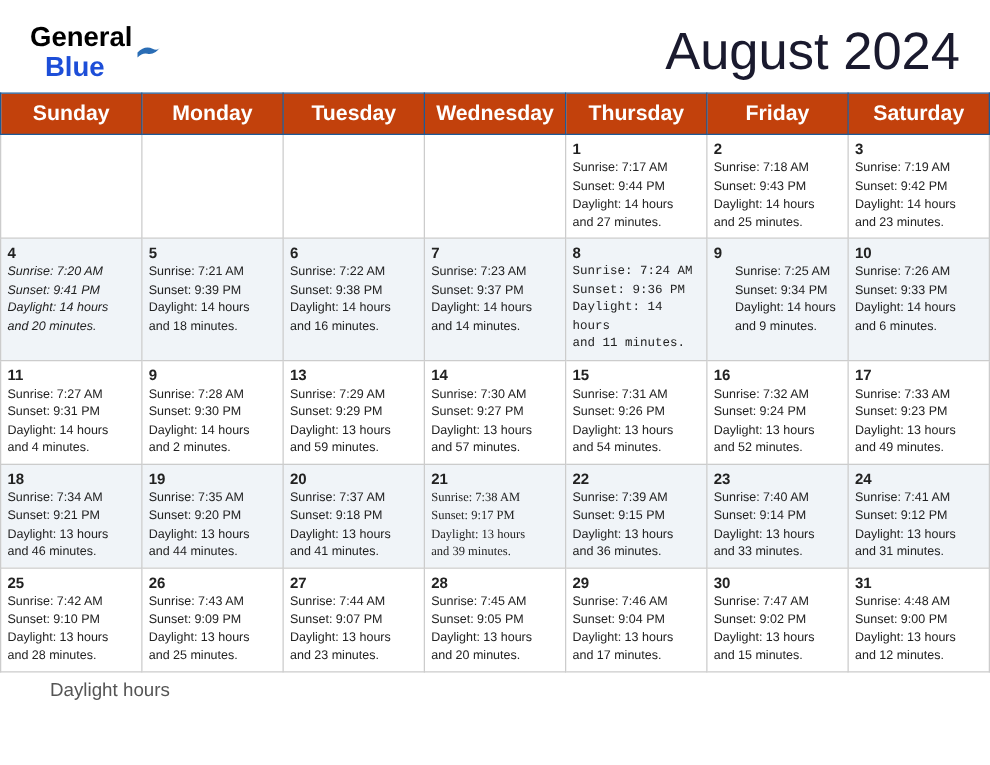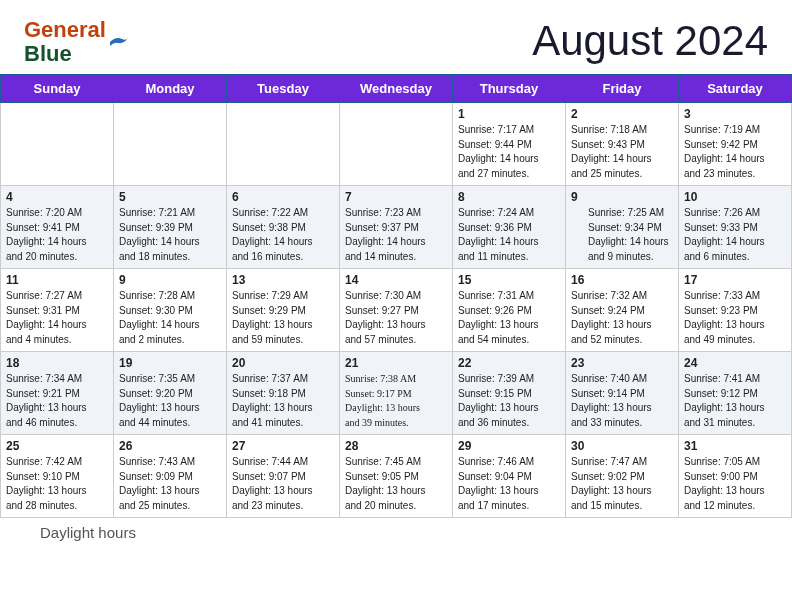--- a/index.html
+++ b/index.html
@@ -20,43 +20,43 @@
       display: flex;
       flex-direction: column;
       align-items: flex-start;
     }
     .logo-text {
       font-size: 22px;
       font-weight: bold;
       color: #1a1a2e;
       line-height: 1.1;
     }
-    .logo-text span { color: #c2410c; }
+    .logo-text span { color: #000000; }
     .title-section {
       text-align: right;
     }
     .month-title {
       font-size: 42px;
       font-weight: normal;
       color: #1a1a2e;
       line-height: 1.1;
     }
     .location {
       font-size: 16px;
       color: #333;
     }
     table {
       width: 100%;
       border-collapse: collapse;
       table-layout: fixed;
     }
     thead th {
-      background: #6d28d9;
+      background: #c2410c;
       color: #fff;
-      font-size: 13px;
+      font-size: 17px;
       font-weight: bold;
       padding: 6px 4px;
       text-align: center;
       border: 1px solid #1d5a96;
     }
     tbody td {
       vertical-align: top;
       border: 1px solid #ccc;
       padding: 4px 5px;
       font-size: 10.5px;
@@ -89,21 +89,21 @@
       color: #555;
     }
   </style>
 </head>
 <body>
 
 <div class="header">
   <div class="logo">
     <div style="display:flex; align-items:flex-end;">
       <span class="logo-text">
-        <span>General</span><br><span style="color:#14532d;">Blue</span>
+        <span>General</span><br><span style="color:#1d4ed8;margin-left:12px;">Blue</span>
       </span>
       <svg style="margin-left:2px; margin-bottom:14px;" width="22" height="18" viewBox="0 0 22 18">
         <path d="M2,8 Q8,2 14,5 Q18,7 20,4 Q16,10 10,9 Q6,8 2,12 Z" fill="#2a6db5"></path>
       </svg>
     </div>
   </div>
   <div class="title-section">
     <div class="month-title">August 2024</div>
   </div>
 </div>
@@ -144,21 +144,21 @@
           <span class="day-num">3</span>
           <div class="day-info" style="white-space: pre-line;">Sunrise: 7:19 AM
 Sunset: 9:42 PM
 Daylight: 14 hours
 and 23 minutes.</div>
         </td>
       </tr>
       <tr>
         <td>
           <span class="day-num">4</span>
-          <div class="day-info" style="white-space: pre-line;">Sunrise: 7:20 AM
+          <div class="day-info" style="white-space: pre-line; font-style: italic;">Sunrise: 7:20 AM
 Sunset: 9:41 PM
 Daylight: 14 hours
 and 20 minutes.</div>
         </td>
         <td>
           <span class="day-num">5</span>
           <div class="day-info" style="white-space: pre-line;">Sunrise: 7:21 AM
 Sunset: 9:39 PM
 Daylight: 14 hours
 and 18 minutes.</div>
@@ -172,21 +172,21 @@
         </td>
         <td>
           <span class="day-num">7</span>
           <div class="day-info" style="white-space: pre-line;">Sunrise: 7:23 AM
 Sunset: 9:37 PM
 Daylight: 14 hours
 and 14 minutes.</div>
         </td>
         <td>
           <span class="day-num">8</span>
-          <div class="day-info" style="white-space: pre-line;">Sunrise: 7:24 AM
+          <div class="day-info" style="white-space: pre-line; font-family: Liberation Mono, monospace;">Sunrise: 7:24 AM
 Sunset: 9:36 PM
 Daylight: 14 hours
 and 11 minutes.</div>
         </td>
         <td>
           <span class="day-num">9</span>
           <div class="day-info" style="white-space: pre-line; margin-left: 17px;">Sunrise: 7:25 AM
 Sunset: 9:34 PM
 Daylight: 14 hours
 and 9 minutes.</div>
@@ -339,21 +339,21 @@
         </td>
         <td>
           <span class="day-num">30</span>
           <div class="day-info" style="white-space: pre-line;">Sunrise: 7:47 AM
 Sunset: 9:02 PM
 Daylight: 13 hours
 and 15 minutes.</div>
         </td>
         <td>
           <span class="day-num">31</span>
-          <div class="day-info" style="white-space: pre-line;">Sunrise: 7:05 AM
+          <div class="day-info" style="white-space: pre-line;">Sunrise: 4:48 AM
 Sunset: 9:00 PM
 Daylight: 13 hours
 and 12 minutes.</div>
         </td>
       </tr>
     </tbody>
 </table>
 
 <div class="footer">
   <span>Daylight hours</span>

